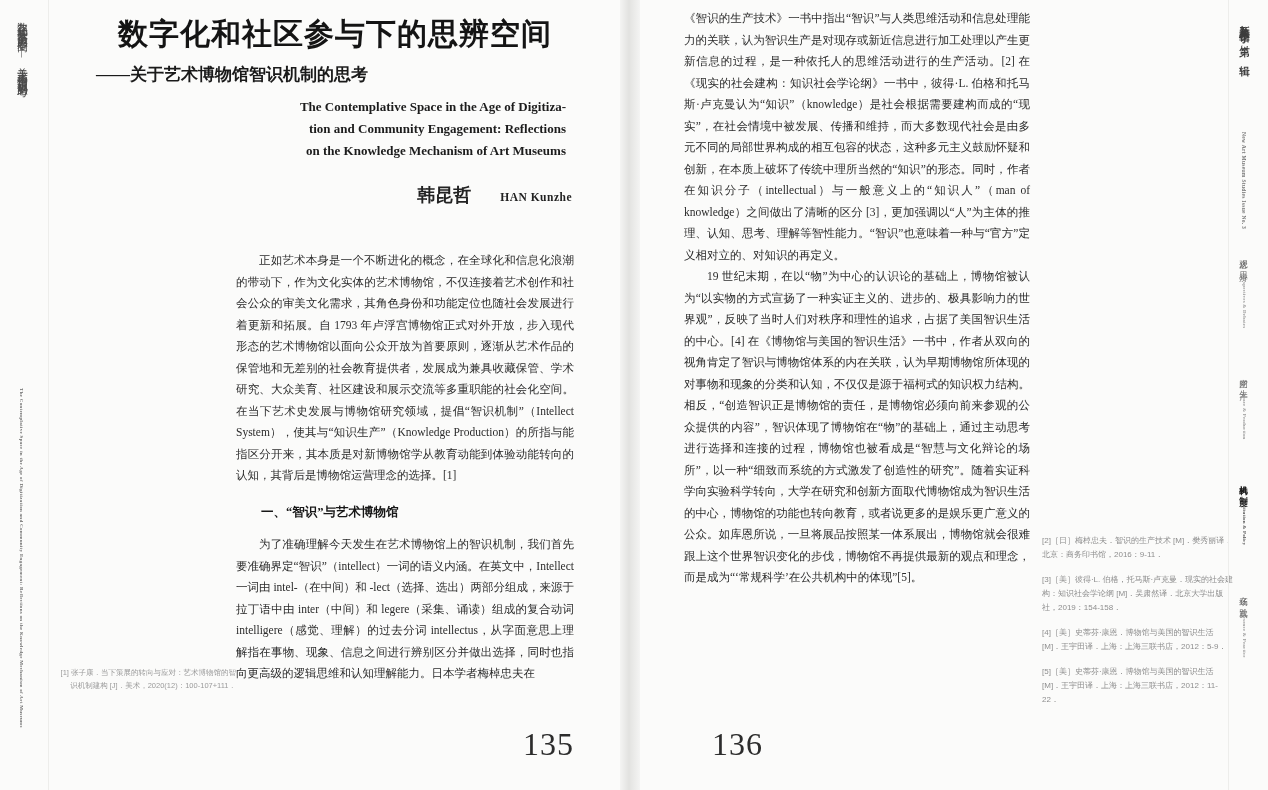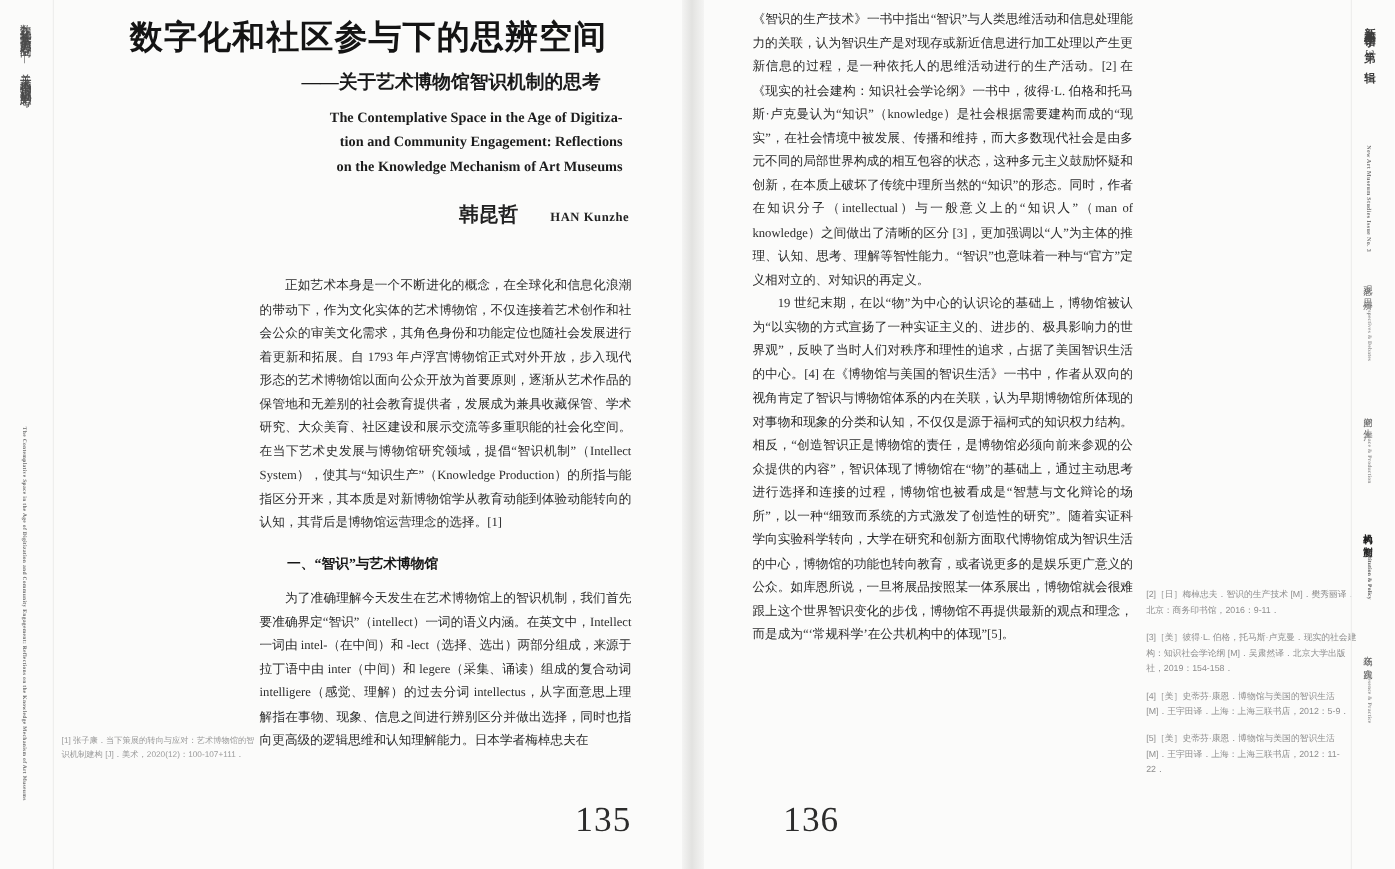--- a/index.html
+++ b/index.html
@@ -13,38 +13,38 @@
   .vtext{writing-mode:vertical-rl;text-orientation:mixed;position:absolute;}
 
   
   .lm-cn{left:15px;top:14px;height:372px;font-size:10.5px;letter-spacing:1.5px;color:#4a4a4a;}
   .lm-en{left:19px;top:388px;height:340px;font-size:5px;letter-spacing:.3px;color:#6f6f6f;font-weight:bold;}
 
   
   .titleblock{position:absolute;left:96px;top:0;width:478px;}
   .h-title{position:absolute;top:14px;left:0;right:0;text-align:center;
     font-size:30px;font-weight:bold;letter-spacing:1px;color:#141414;white-space:nowrap;}
-  .h-sub{position:absolute;top:63px;left:0;right:14px;text-align:right;padding-right:14px;
+  .h-sub{position:absolute;top:63px;left:0;right:4px;padding-right:14px;
     font-size:17px;font-weight:bold;color:#1a1a1a;}
   .h-en{position:absolute;top:96px;left:0;right:0;text-align:right;padding-right:8px;
     font-size:13px;line-height:22px;font-weight:bold;color:#1c1c1c;white-space:pre-line;}
   .h-author{position:absolute;top:183px;left:0;right:0;text-align:right;padding-right:2px;color:#222;}
   .h-author .cn{font-size:18px;font-weight:bold;}
   .h-author .en{font-size:11.5px;font-weight:bold;margin-left:29px;letter-spacing:.5px;}
 
   
   .bodycol{position:absolute;text-align:justify;font-size:11.5px;line-height:21.5px;color:#2b2b2b;}
   .bodycol p{margin:0;}
   .bodycol p.indent{text-indent:2em;}
   .col-left{left:236px;top:250px;width:338px;}
   .col-right{left:684px;top:8px;width:346px;}
   .sec-head{font-weight:bold;font-size:12.5px;margin:15px 0 11px 2em;color:#161616;}
 
   
-  .fn-left{position:absolute;left:56px;top:666px;width:180px;
+  .fn-left{position:absolute;left:56px;top:666px;width:180px;text-align:right;
     font-size:7.5px;line-height:13px;color:#9a9a9a;font-family:"Liberation Sans","DejaVu Sans",sans-serif;}
   .fn-right{position:absolute;left:1042px;top:534px;width:192px;text-align:left;
     font-size:8px;line-height:14px;color:#8e8e8e;font-family:"Liberation Sans","DejaVu Sans",sans-serif;}
   .fn-right p{margin:0 0 11px 0;}
 
   
   .pageno{position:absolute;top:726px;font-size:32px;color:#2c2c2c;letter-spacing:1px;}
   .pn-left{left:470px;width:104px;text-align:right;}
   .pn-right{left:712px;width:104px;text-align:left;}
 

